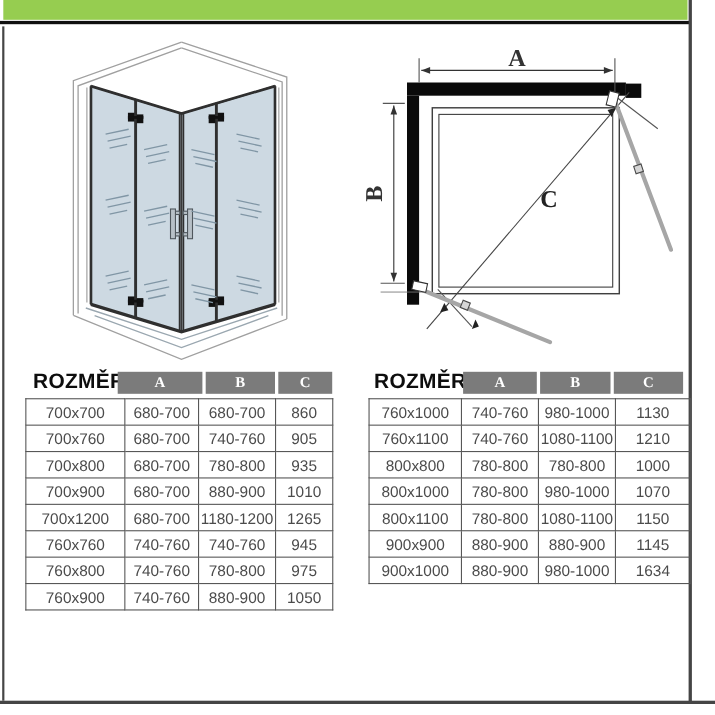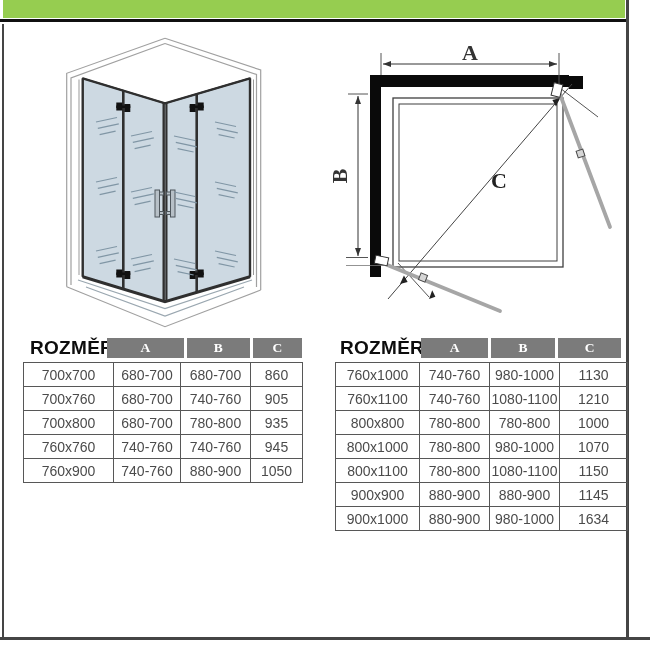--- a/index.html
+++ b/index.html
@@ -233,24 +233,42 @@
             <td>740-760</td>
             <td>905</td>
           </tr>
           <tr>
             <td>700x800</td>
             <td>680-700</td>
             <td>780-800</td>
             <td>935</td>
           </tr>
           <tr>
+            <td>700x900</td>
+            <td>680-700</td>
+            <td>880-900</td>
+            <td>1010</td>
+          </tr>
+          <tr>
+            <td>700x1200</td>
+            <td>680-700</td>
+            <td>1180-1200</td>
+            <td>1265</td>
+          </tr>
+          <tr>
             <td>760x760</td>
             <td>740-760</td>
             <td>740-760</td>
             <td>945</td>
+          </tr>
+          <tr>
+            <td>760x800</td>
+            <td>740-760</td>
+            <td>780-800</td>
+            <td>975</td>
           </tr>
           <tr>
             <td>760x900</td>
             <td>740-760</td>
             <td>880-900</td>
             <td>1050</td>
           </tr>
         </tbody>
     </table>
   </div>

